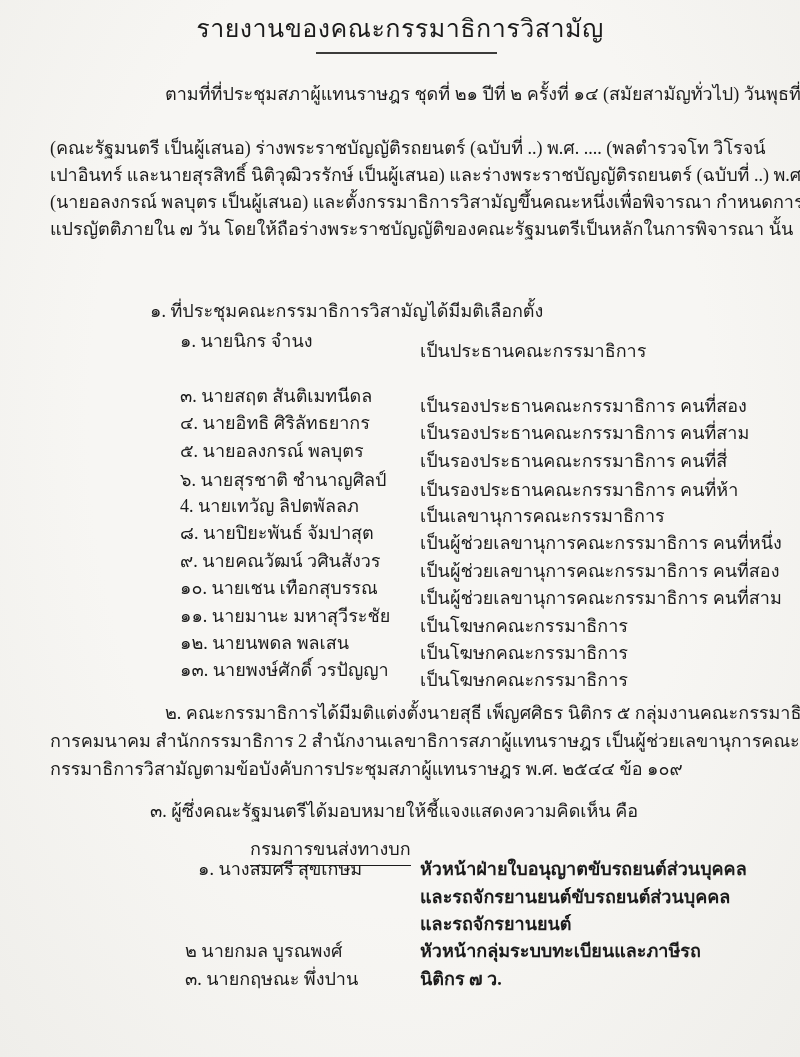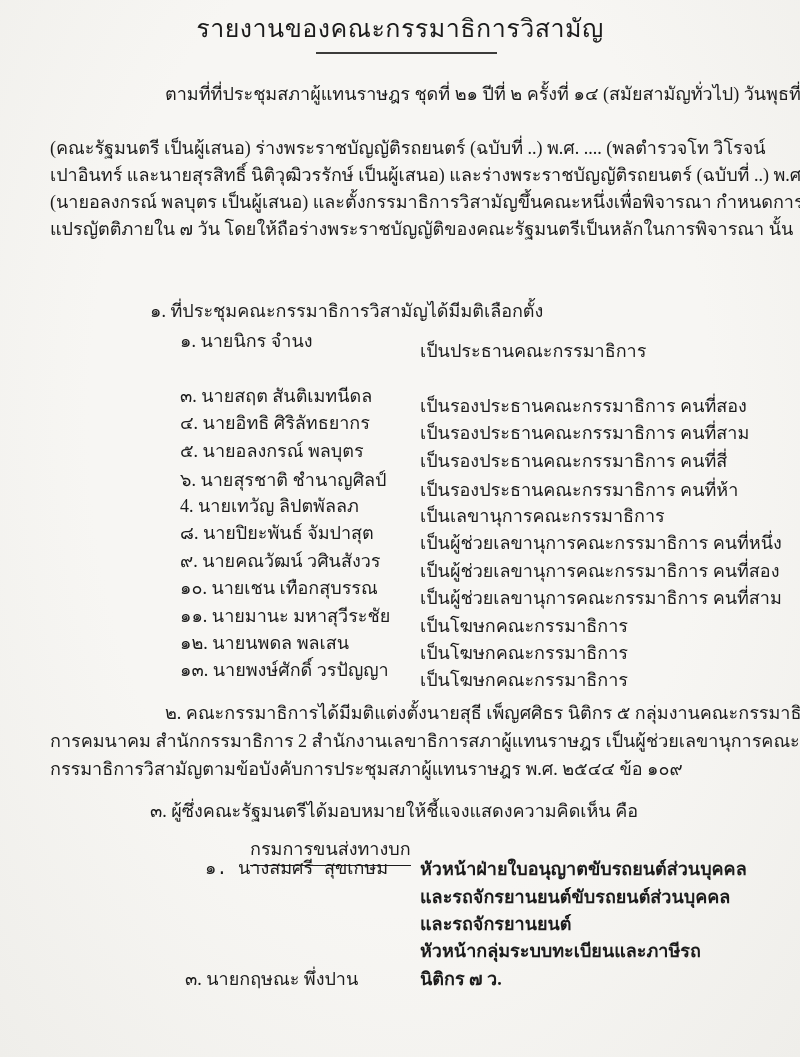--- a/index.html
+++ b/index.html
@@ -49,21 +49,21 @@
   .row .m-role{ position:absolute; left:370px; white-space:nowrap;margin-top:10px; }
   .dept{
     position:absolute;
     left:200px;
     top:0;
     border-bottom:1.6px solid #1b1b1b;
     padding-bottom:2px;
     white-space:nowrap;
     margin-top:8px;
   }
-  .e-name1{ position:absolute; left:155px; white-space:nowrap;font-family:Liberation Mono, monospace; }
+  .e-name1{ position:absolute; left:148px; white-space:nowrap; }
   .e-name2{ position:absolute; left:135px; white-space:nowrap; }
   .e-role{ position:absolute; left:370px; white-space:nowrap;font-weight:bold; }
 </style>
 </head>
 <body>
 
 <div class="page">
 
   <div class="title">รายงานของคณะกรรมาธิการวิสามัญ</div>
   <div class="rule"></div>
@@ -139,20 +139,21 @@
     <span class="e-name1">๑. นางสมศรี  สุขเกษม</span>
     <span class="e-role">หัวหน้าฝ่ายใบอนุญาตขับรถยนต์ส่วนบุคคล</span>
   </div>
   <div class="line" style="top:911px">
     <span class="e-role">และรถจักรยานยนต์</span>
   </div>
   <div class="line" style="top:884px">
     <span class="e-role">และรถจักรยานยนต์ขับรถยนต์ส่วนบุคคล</span>
   </div>
   <div class="line" style="top:938px">
+    <span class="e-name2">๒ นายกมล  บูรณพงศ์</span>
     <span class="e-role">หัวหน้ากลุ่มระบบทะเบียนและภาษีรถ</span>
   </div>
   <div class="line" style="top:966px">
     <span class="e-name2">๓. นายกฤษณะ  พึ่งปาน</span>
     <span class="e-role">นิติกร ๗ ว.</span>
   </div>
 
 </div>
 
 </body></html>

